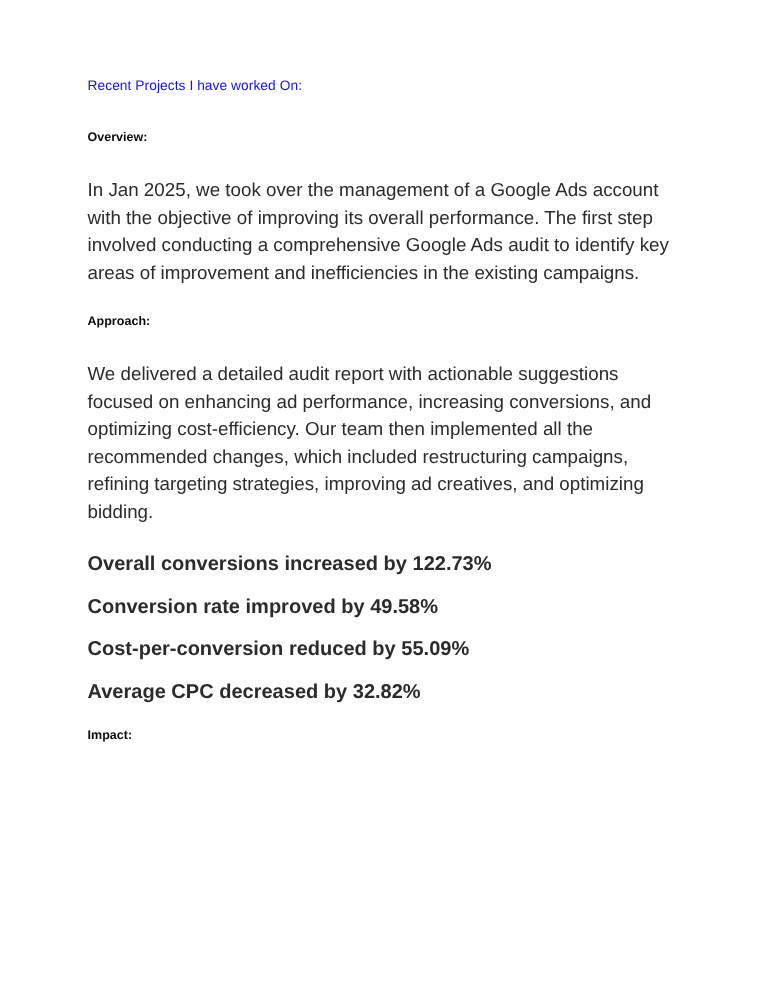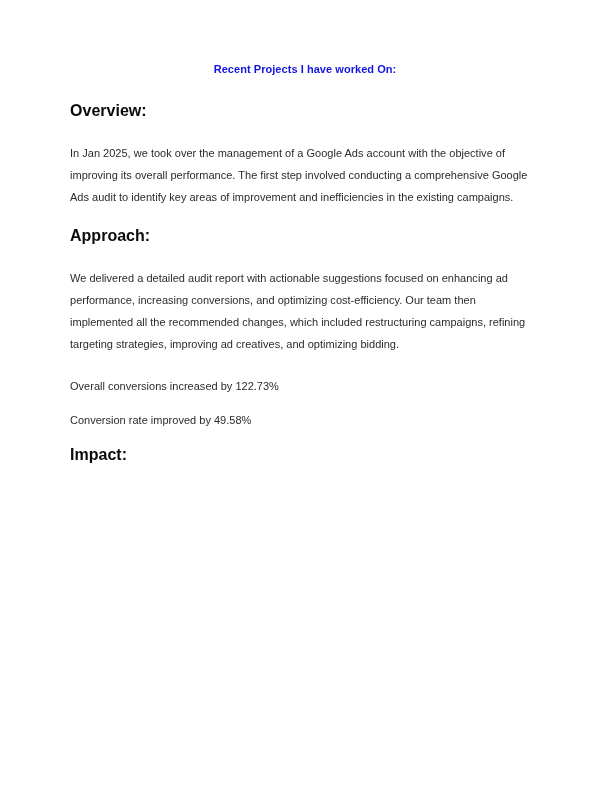--- a/index.html
+++ b/index.html
@@ -20,61 +20,60 @@
     top: 0;
     left: 0;
     width: 612px;
     height: 792px;
     background: #ffffff;
     box-sizing: border-box;
     padding: 62px 72px 0 70px;
   }
 
   .doc-title {
-    text-align: center;
     font-size: 11px;
-    font-weight: bold;
+    font-weight: normal;
     color: #1414e0;
     letter-spacing: 0.05px;
     line-height: 15px;
     margin: 0 0 26px 0;
   }
 
   .project-name {
     font-size: 11px;
     font-weight: bold;
     color: #0b0b0b;
     line-height: 15px;
     letter-spacing: 0.02px;
     margin: 0 0 29px 0;
   }
 
   .section-heading {
-    font-size: 16px;
+    font-size: 10px;
     font-weight: bold;
     color: #0b0b0b;
     line-height: 15px;
     letter-spacing: 0.02px;
     margin: 0 0 24px 0;
   }
 
   .body-para {
-    font-size: 11px;
+    font-size: 15px;
     font-weight: normal;
     color: #2b2b2b;
     line-height: 22px;
     letter-spacing: 0.01px;
     margin: 0 0 22px 0;
     text-align: left;
     max-width: 466px;
   }
 
   .result-line {
-    font-size: 11px;
-    font-weight: normal;
+    font-size: 16px;
+    font-weight: bold;
     color: #2b2b2b;
     line-height: 22px;
     letter-spacing: 0.01px;
     margin: 0 0 12px 0;
   }
 
   .block-gap-after-para {
     margin-bottom: 20px;
   }
 
@@ -97,18 +96,20 @@
   <p class="body-para block-gap-after-para">In Jan 2025, we took over the management of a Google Ads account with the objective of improving its overall performance. The first step involved conducting a comprehensive Google Ads audit to identify key areas of improvement and inefficiencies in the existing campaigns.</p>
 
   <h2 class="section-heading">Approach:</h2>
 
   <p class="body-para block-gap-after-para">We delivered a detailed audit report with actionable suggestions focused on enhancing ad performance, increasing conversions, and optimizing cost-efficiency. Our team then implemented all the recommended changes, which included restructuring campaigns, refining targeting strategies, improving ad creatives, and optimizing bidding.</p>
 
 
   <ul class="results-list">
     <li class="result-line">Overall conversions increased by 122.73%</li>
     <li class="result-line">Conversion rate improved by 49.58%</li>
+    <li class="result-line">Cost-per-conversion reduced by 55.09%</li>
+    <li class="result-line">Average CPC decreased by 32.82%</li>
   </ul>
 
   <h2 class="section-heading">Impact:</h2>
 
 
 </div>
 
 </body></html>

